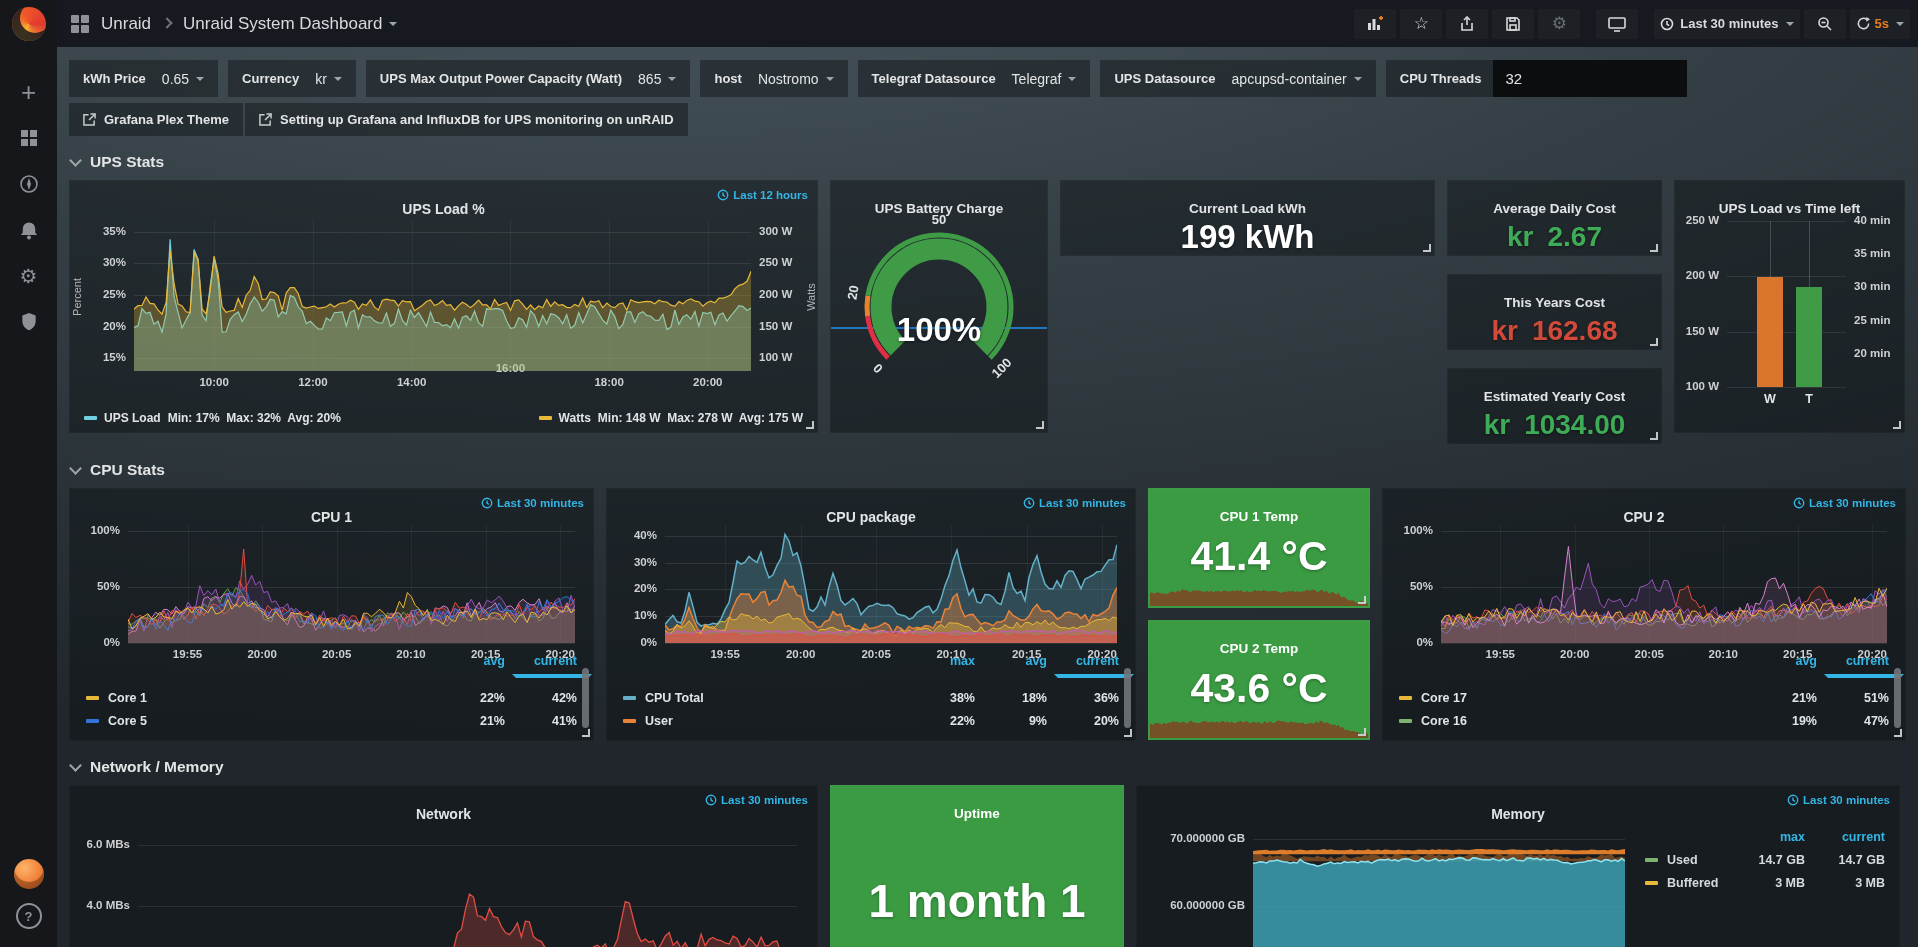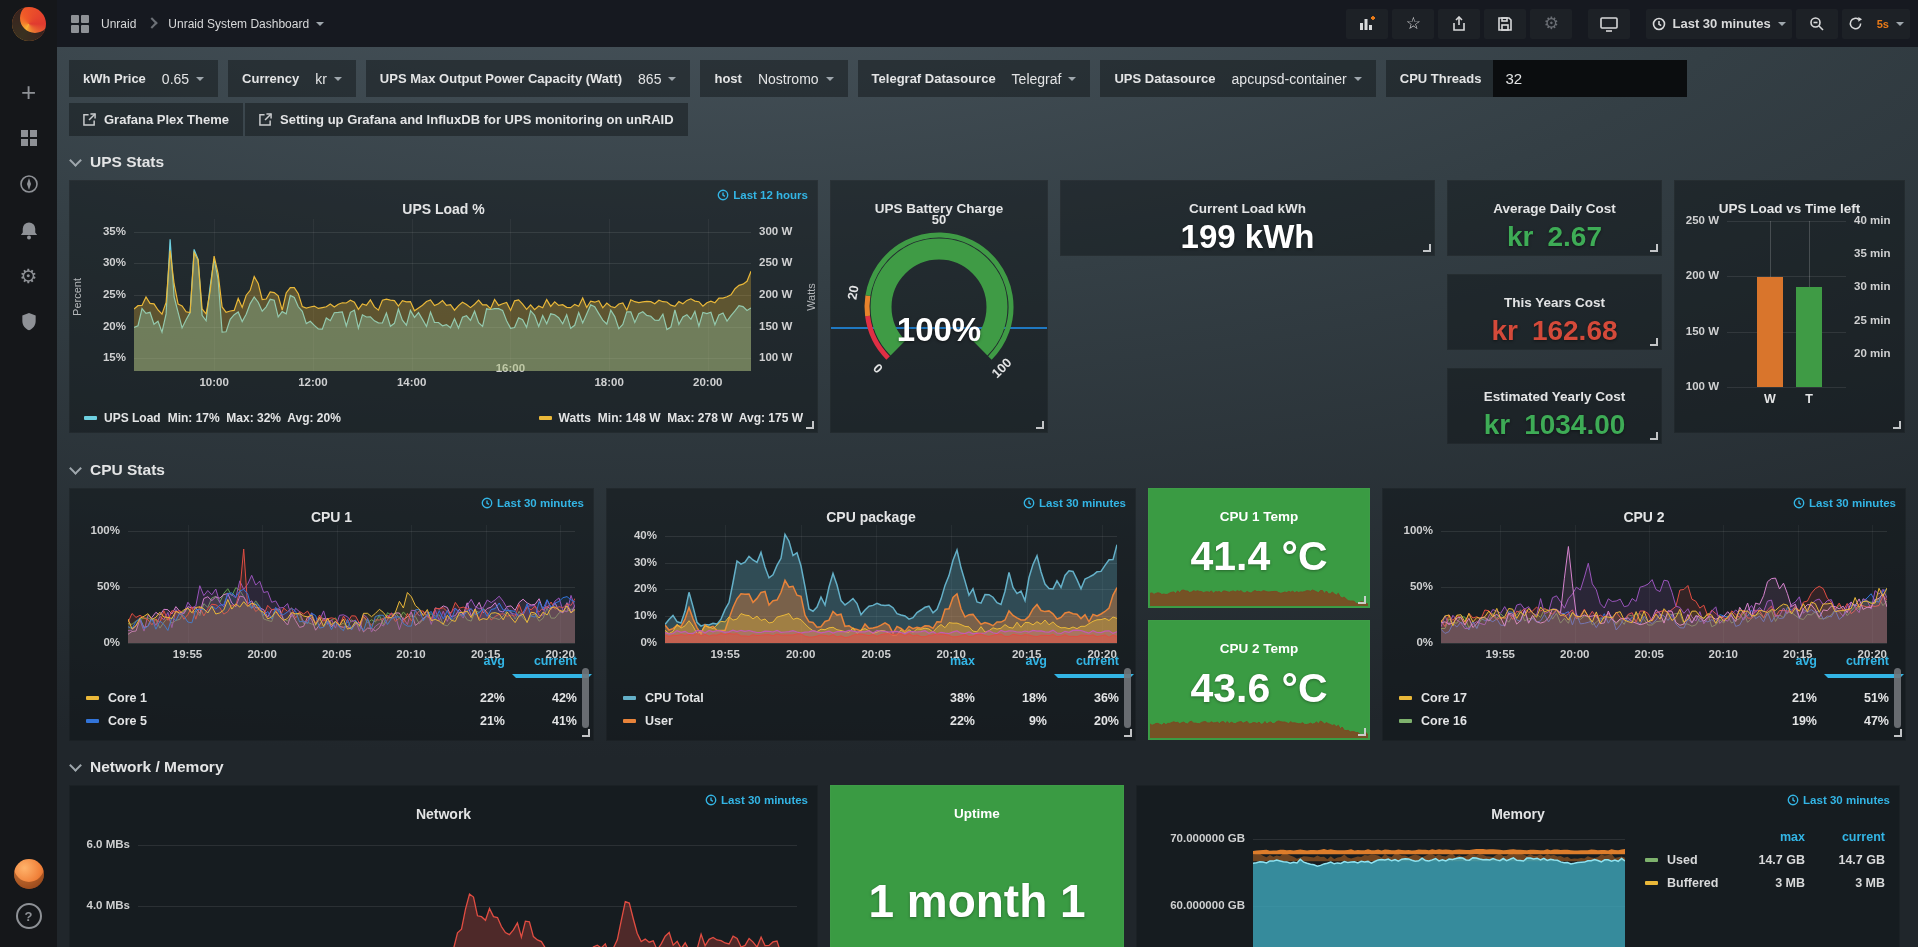--- a/index.html
+++ b/index.html
@@ -17,33 +17,33 @@
   .sb-bottom{position:absolute;bottom:8px;left:0;width:57px;display:flex;flex-direction:column;align-items:center;}
   .avatar{width:30px;height:30px;border-radius:50%;margin-bottom:14px;
     background:radial-gradient(circle at 35% 30%,#ffb36b 0%,#f0813a 55%,#b34f1f 100%);
     box-shadow:inset 0 -7px 0 rgba(90,40,10,.45);}
   .help-circle{width:22px;height:22px;border:2px solid #8e9196;border-radius:50%;color:#8e9196;
     font-size:13px;font-weight:bold;display:flex;align-items:center;justify-content:center;margin-bottom:10px;}
   #navbar{position:fixed;left:57px;top:0;right:0;height:47px;background:#161920;z-index:15;
     display:flex;align-items:center;padding:0 8px 0 14px;}
   .crumb-grid{display:grid;grid-template-columns:8px 8px;grid-gap:2px;margin-right:12px;}
   .crumb-grid i{width:8px;height:8px;background:#8e9196;border-radius:1px;}
-  .crumb{font-size:12px;color:#d8d9da;cursor:pointer;}
+  .crumb{font-size:17px;color:#d8d9da;cursor:pointer;}
   .chev{display:inline-block;width:6px;height:6px;border-right:2px solid #6d7177;border-bottom:2px solid #6d7177;
     transform:rotate(-45deg);margin:0 12px 1px 12px;}
   .caret{display:inline-block;width:0;height:0;border-left:4px solid transparent;border-right:4px solid transparent;
     border-top:4px solid #9fa7ad;margin-left:7px;vertical-align:middle;}
   #nav-right{margin-left:auto;display:flex;align-items:center;gap:4px;}
   .tb-btn{height:30px;min-width:30px;background:#1d2126;border-radius:2px;display:flex;align-items:center;
     justify-content:center;cursor:pointer;color:#d8d9da;padding:0 6px;}
   .tb-btn svg{stroke:#d8d9da;fill:none;stroke-width:1.6;}
   .tb-btn.dim svg,.tb-btn.dim{color:#6a6e74;}
   .tb-gap{width:8px;}
   .tb-text{font-size:13px;font-weight:bold;margin-left:6px;}
-  .orange-txt{color:#eb7b18;font-size:11px;font-weight:bold;margin-left:14px;}
+  .orange-txt{color:#eb7b18;font-size:13px;font-weight:bold;margin-left:4px;}
   #content{position:absolute;left:57px;top:47px;right:0;padding:0 12px;}
   .vars-row{display:flex;flex-wrap:wrap;gap:10px;margin-top:13px;}
   .var{height:37px;background:rgba(13,17,20,.45);display:flex;align-items:center;padding:0 14px;cursor:pointer;}
   .vlabel{font-size:13px;font-weight:bold;color:#e3e4e5;margin-right:16px;white-space:nowrap;}
   .vvalue{font-size:14px;color:#e3e4e5;white-space:nowrap;}
   .vinput{height:37px;width:170px;background:#0b0d0f;border:none;color:#e3e4e5;font-size:15px;
     font-family:inherit;padding:0 12px;margin-left:-4px;}
   .links-row{display:flex;gap:2px;margin-top:6px;}
   .dash-link{height:33px;background:rgba(13,17,20,.45);display:flex;align-items:center;gap:8px;
     padding:0 14px;font-size:13px;font-weight:bold;color:#e3e4e5;cursor:pointer;text-decoration:none;}

